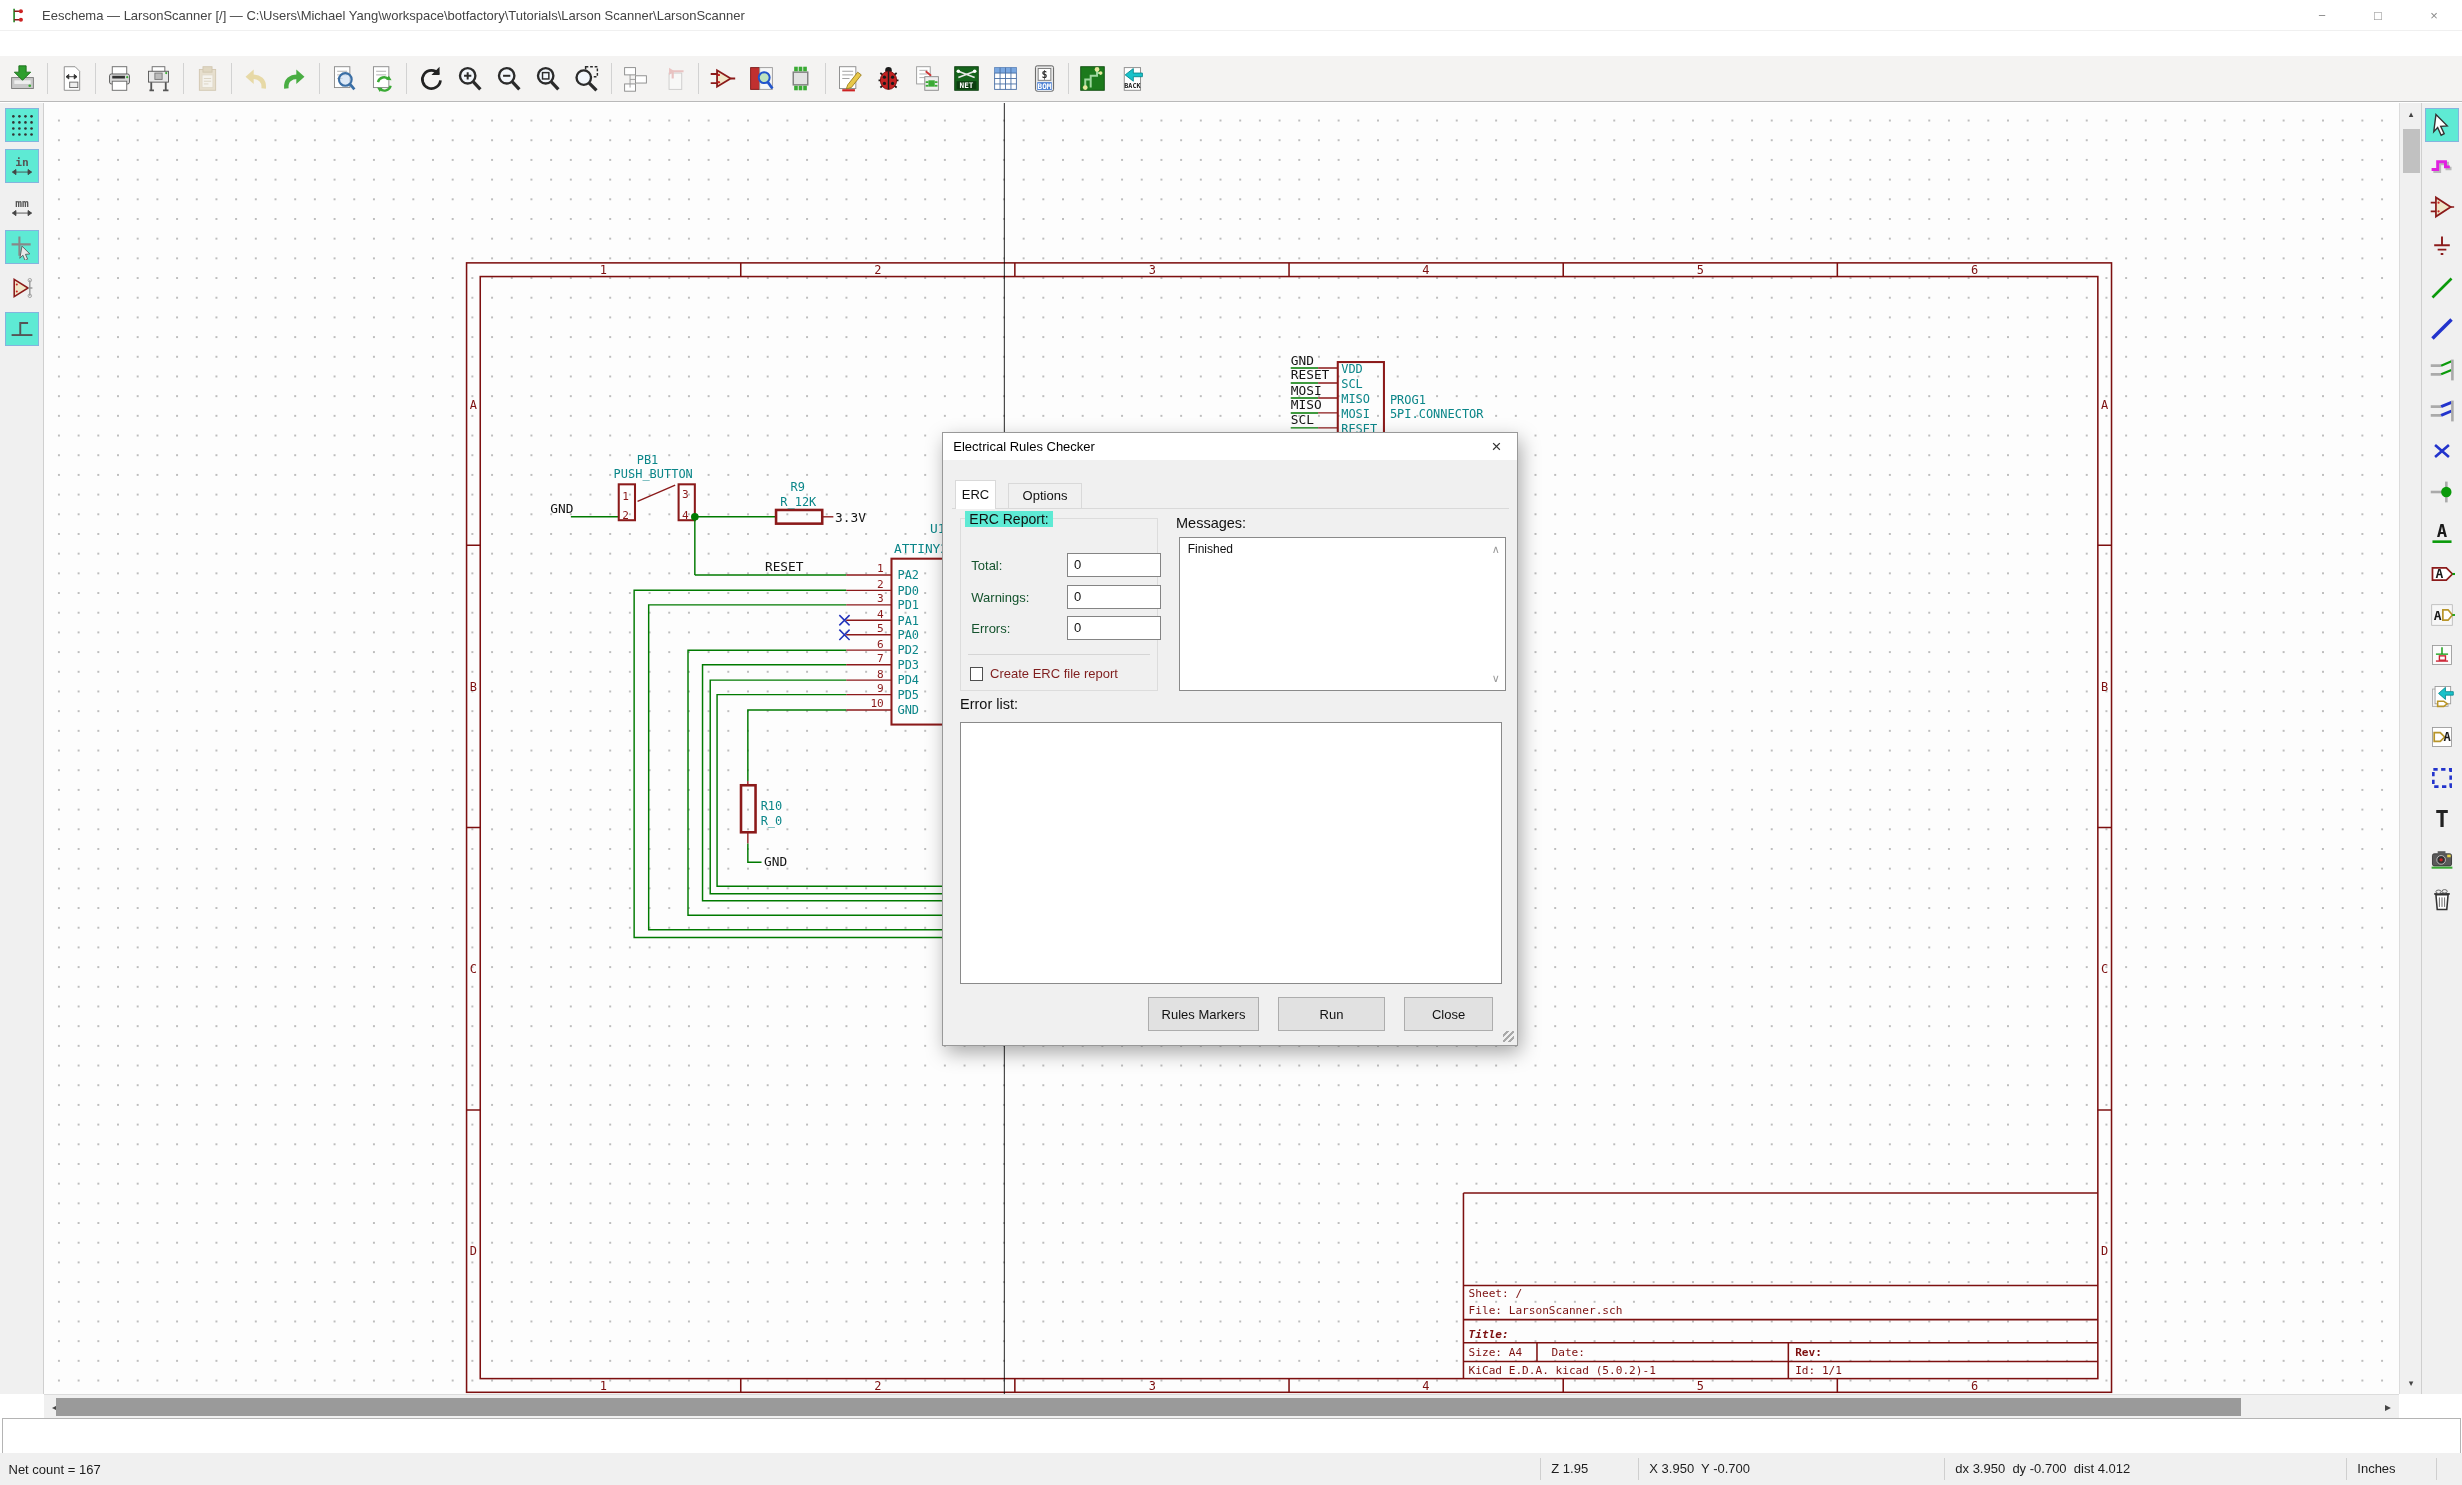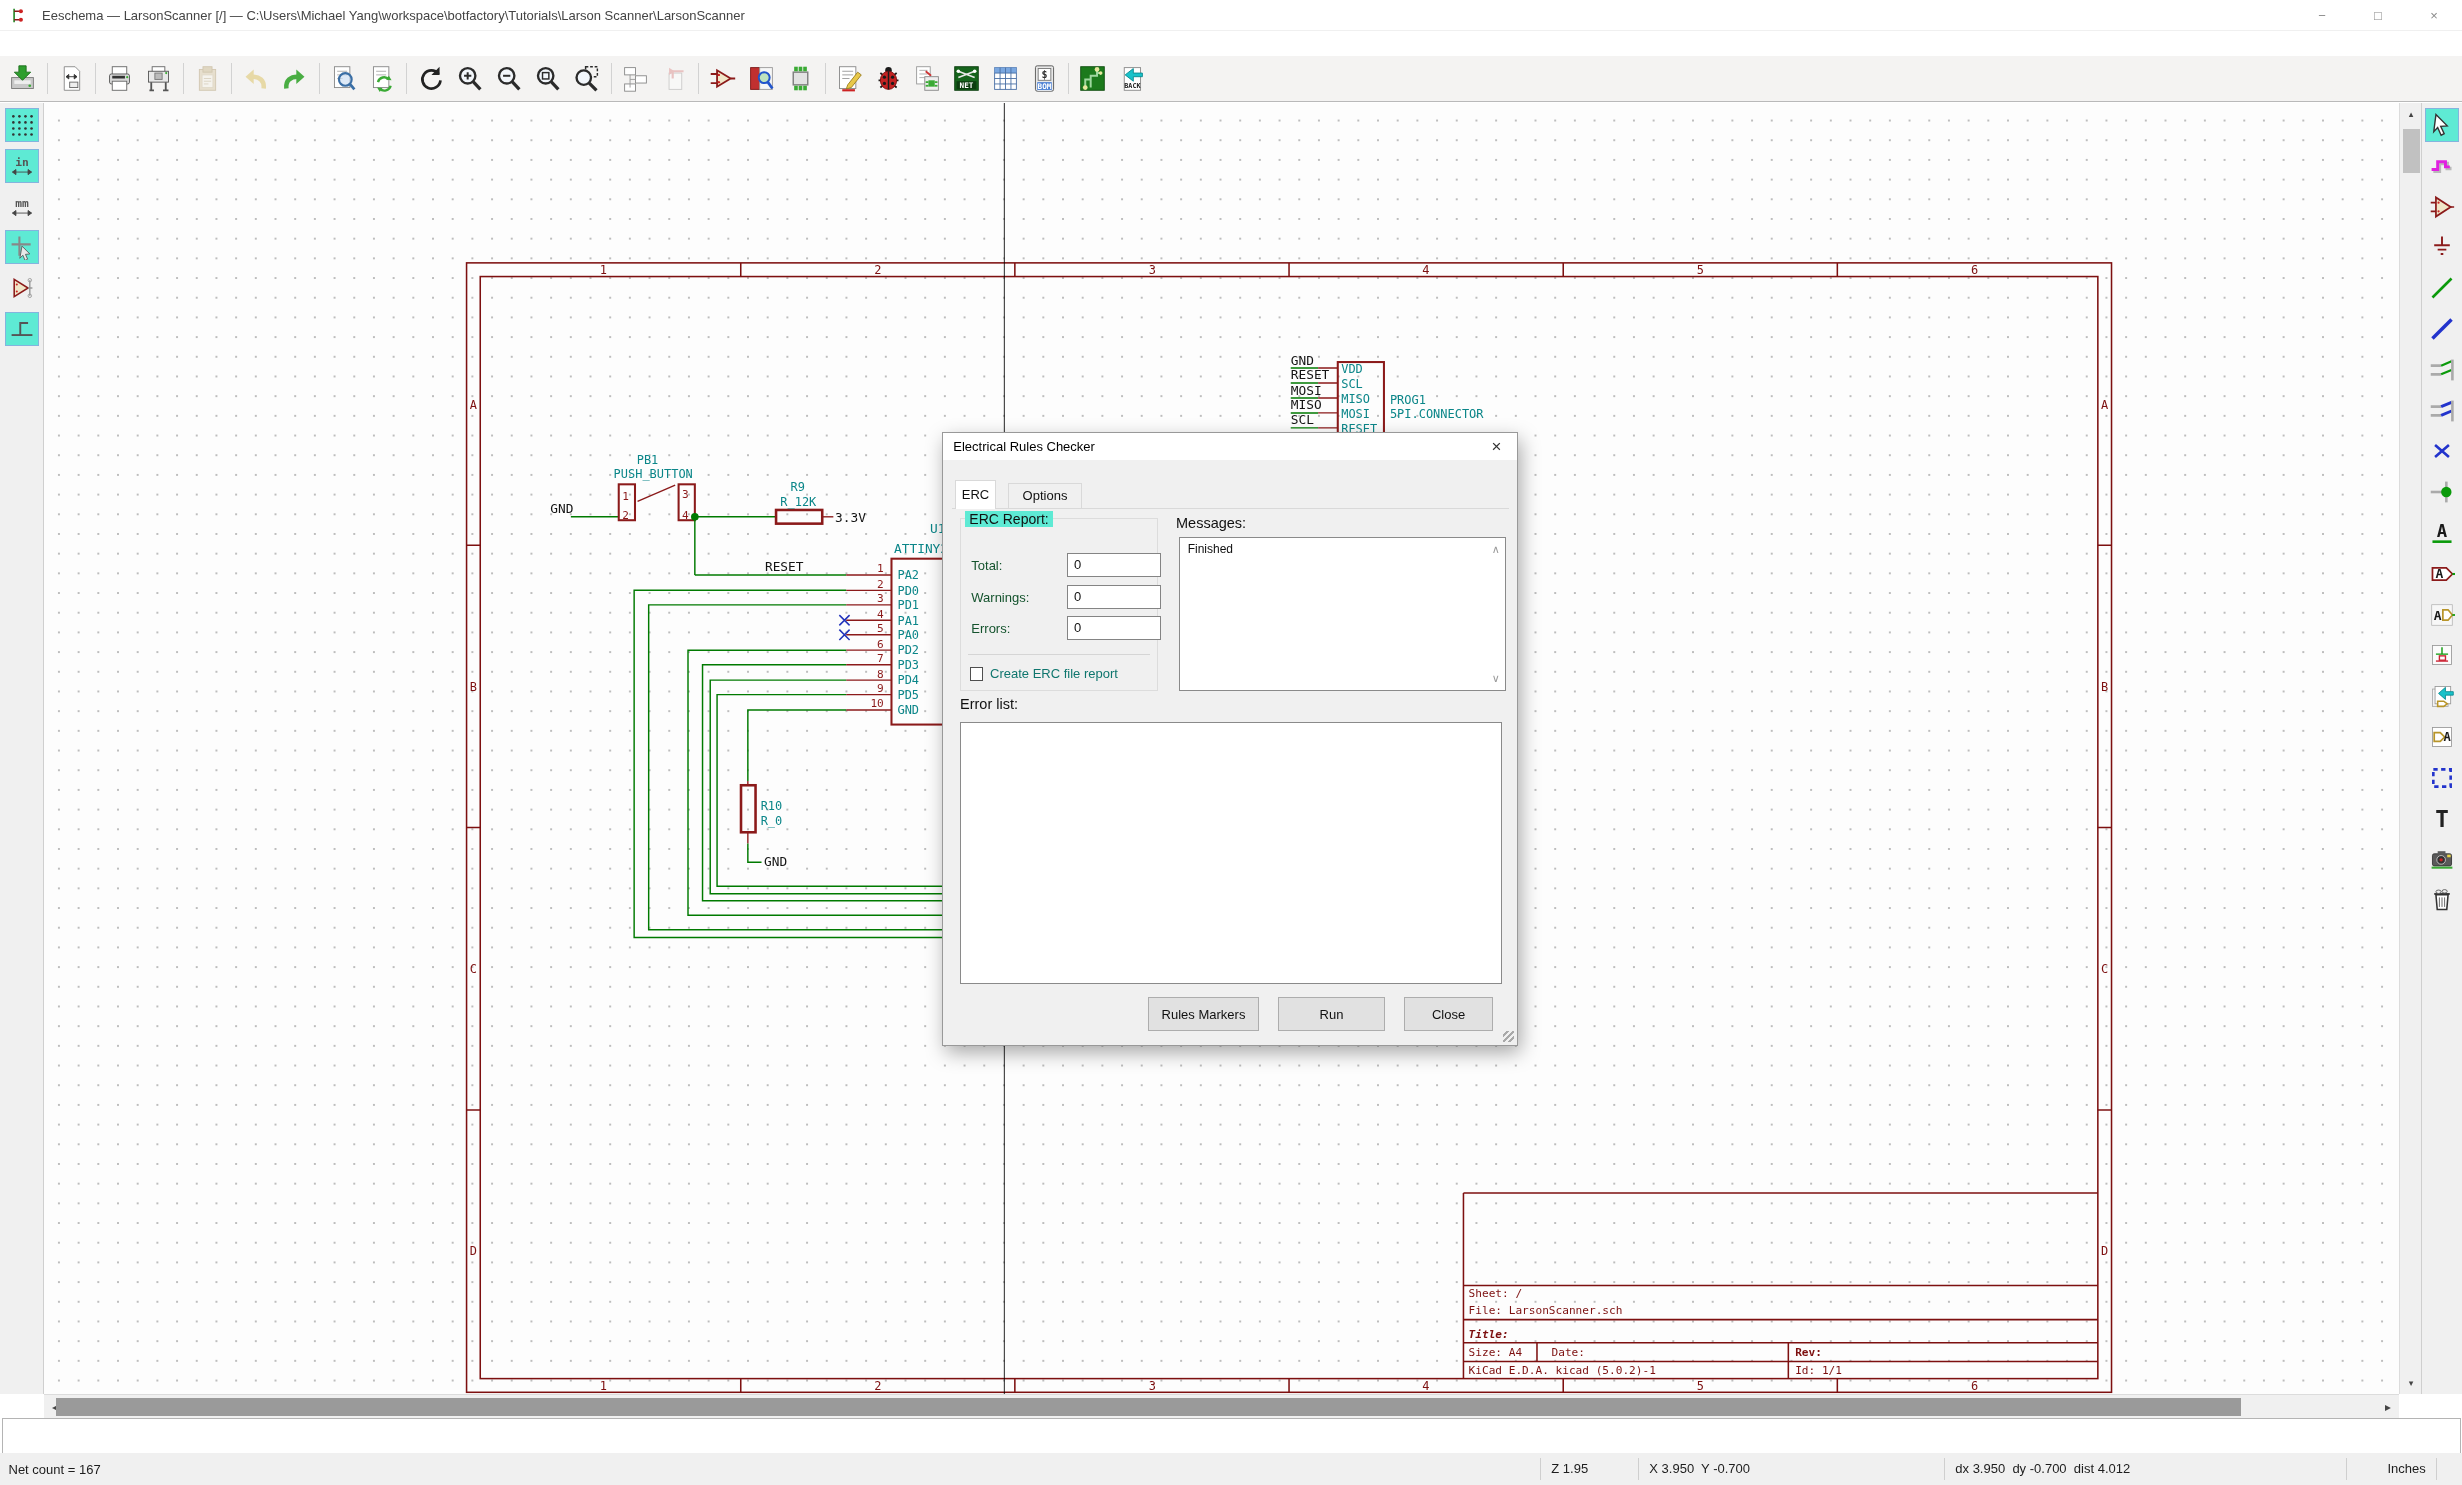--- a/index.html
+++ b/index.html
@@ -54,21 +54,21 @@
   .tab { position:absolute; text-align:center; font-size:13px; color:#111; }
   .tab.active { left:12px; top:47px; width:41px; height:29px; background:#fff; border:0.9px solid #d9d9d9; border-bottom:none; line-height:27px; z-index:2; }
   .tab.idle { left:65px; top:50px; width:74px; height:26px; background:#f0f0f0; border:0.9px solid #d9d9d9; line-height:24px; }
   .tabline { position:absolute; left:8.5px; right:8.5px; top:75px; border-top:0.9px solid #d9d9d9; }
   .groupbox { position:absolute; left:17px; top:85px; width:198px; height:173px; border:0.9px solid #dcdcdc; }
   .legend { position:absolute; left:4px; top:-8.5px; background:#5eead4; padding:0 4.3px; font-size:14px; color:#111; }
   .fld-label { position:absolute; left:10.3px; height:25px; line-height:25px; font-size:13px; color:#14532d; }
   .fld-input { position:absolute; left:106px; width:94px; height:24px; background:#fff; border:0.9px solid #848484; font-size:13px; color:#111; line-height:22px; padding-left:6px; }
   .grp-sep { position:absolute; left:6.8px; right:6.8px; top:135px; border-top:0.9px solid #d5d5d5; }
   .checkbox { position:absolute; left:8.5px; top:148px; width:13.7px; height:13.7px; background:#fff; border:0.9px solid #4f4f4f; }
-  .chk-label { position:absolute; left:29px; top:144px; font-size:13px; color:#0f766e; line-height:22px; }
+  .chk-label { position:absolute; left:29px; top:144px; font-size:13px; color:#7f1d1d; line-height:22px; }
   .section-label { position:absolute; font-size:14.5px; color:#111; }
   .messages-box { position:absolute; left:236px; top:104px; width:327px; height:154px; background:#fff; border:0.9px solid #8a8a8a; }
   .msg-item { font-size:12px; color:#111; padding:4.3px 7.7px; }
   .chev { position:absolute; right:5.1px; color:#9a9a9a; font-size:11px; }
   .errorlist-box { position:absolute; left:17px; top:289px; width:542px; height:262px; background:#fff; border:0.9px solid #8a8a8a; }
   .btn-row { position:absolute; left:0; right:24px; top:564px; display:flex; justify-content:flex-end; gap:19px; }
   .dlg-btn { height:34px; background:#e1e1e1; border:0.9px solid #adadad; font-size:13px; color:#111; display:flex; align-items:center; justify-content:center; font-family:"Liberation Sans",sans-serif; }
   .grip { position:absolute; right:2.6px; bottom:2.6px; width:11px; height:11px; background:repeating-linear-gradient(135deg,transparent 0 2.6px,#a9a9a9 2.6px 4.3px); }
 
   
@@ -742,17 +742,17 @@
     <div class="hthumb"></div>
     <div class="sarrow" style="right:0;">▶</div>
   </div>
 
   <div class="msgbar"></div>
   <div class="statusbar">
     <span class="sb-left">Net count = 167</span>
     <span class="sb-cell" style="width:98px;">Z 1.95</span>
     <span class="sb-cell" style="width:306px;">X 3.950  Y -0.700</span>
     <span class="sb-cell" style="width:402px;">dx 3.950  dy -0.700  dist 4.012</span>
-    <span class="sb-cell" style="width:90px;text-align:right;">Inches</span>
+    <span class="sb-cell" style="width:90px;">Inches</span>
     <span class="sb-cell" style="width:26px;"></span>
   </div>
 </div>
 
 
 </body></html>

